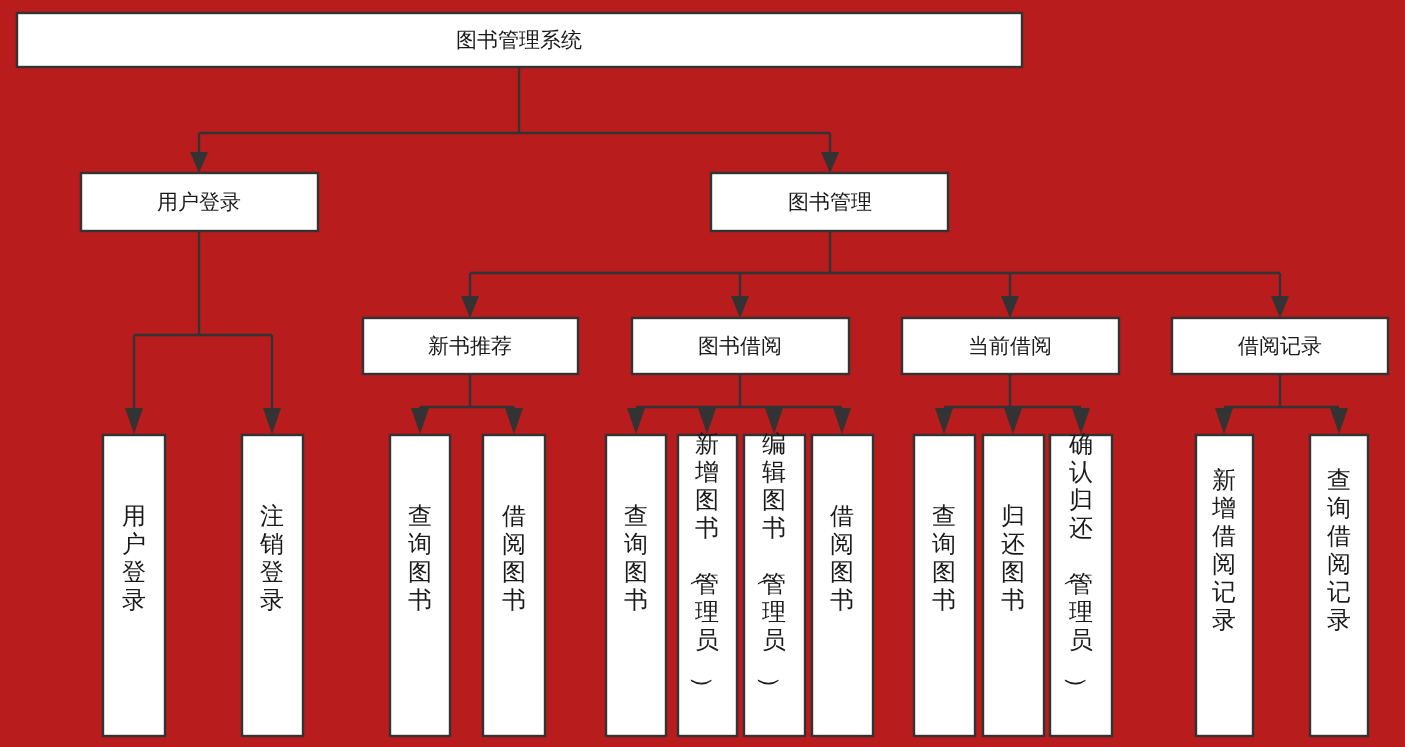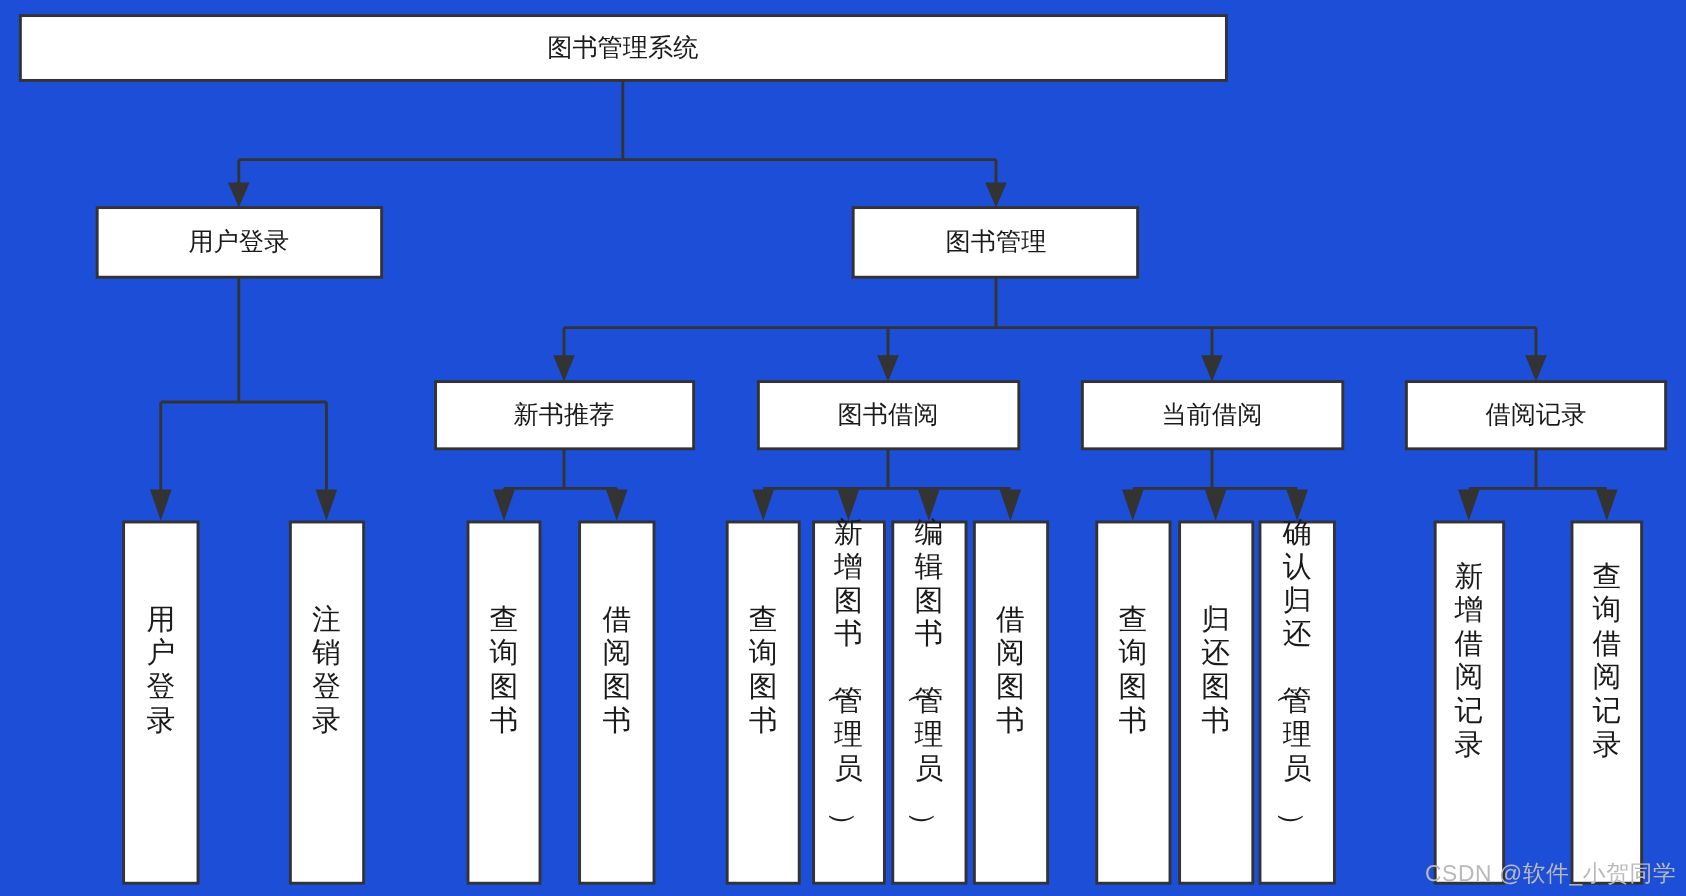--- a/index.html
+++ b/index.html
@@ -10,21 +10,21 @@
   body {
     width: 1405px;
     height: 747px;
     font-family: "Liberation Sans", "DejaVu Sans", sans-serif;
     overflow: hidden;
   }
   #diagram-root {
     position: relative;
     width: 1405px;
     height: 747px;
-    background: #1d4ed8;
+    background: #b91c1c;
     text-decoration: underline;
   }
   svg.tree {
     position: absolute;
     top: 0;
     left: 0;
     width: 1405px;
     height: 747px;
   }
   .node-box {
@@ -213,14 +213,13 @@
       <rect class="node-box" x="1196" y="435" width="57" height="301"></rect>
       <text class="node-label-v" x="1224" y="488"><tspan x="1224" y="488">新</tspan><tspan x="1224" y="516">增</tspan><tspan x="1224" y="544">借</tspan><tspan x="1224" y="572">阅</tspan><tspan x="1224" y="600">记</tspan><tspan x="1224" y="628">录</tspan></text>
     </g>
     <g>
       <rect class="node-box" x="1310" y="435" width="58" height="301"></rect>
       <text class="node-label-v" x="1339" y="488"><tspan x="1339" y="488">查</tspan><tspan x="1339" y="516">询</tspan><tspan x="1339" y="544">借</tspan><tspan x="1339" y="572">阅</tspan><tspan x="1339" y="600">记</tspan><tspan x="1339" y="628">录</tspan></text>
     </g>
 
   </svg>
 
-  <div class="watermark">CSDN @软件_小贺同学</div>
 </div>
 
 </body></html>

